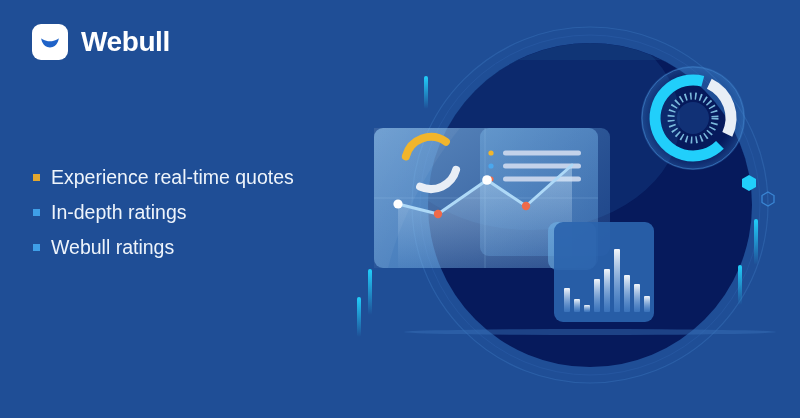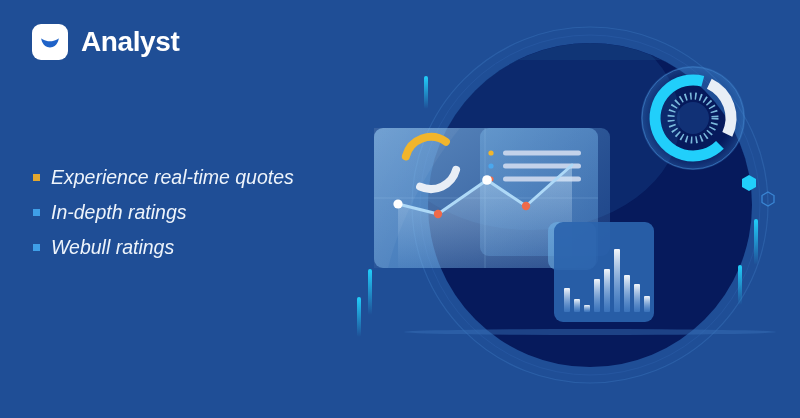--- a/index.html
+++ b/index.html
@@ -59,21 +59,20 @@
     gap: 11px;
   }
   .feature-bullet {
     width: 7px;
     height: 7px;
     flex: 0 0 auto;
   }
   .feature-text {
     color: #eef4fb;
     font-size: 19.5px;
-    font-style: italic;
     line-height: 1;
     white-space: nowrap;
   }
 
   
   .illustration {
     position: absolute;
     left: 340px;
     top: 0;
     width: 460px;
@@ -89,21 +88,21 @@
 <body>
 
 <div class="banner">
 
   <div class="brand">
     <div class="brand-mark">
       <svg width="26" height="26" viewBox="0 0 26 26" aria-hidden="true">
         <path d="M4.2 9.2 C4.2 9.2 5.0 18.4 13.0 18.4 C21.0 18.4 21.8 9.2 21.8 9.2 C21.8 9.2 18.6 12.3 13.0 12.3 C7.4 12.3 4.2 9.2 4.2 9.2 Z" fill="#1f63c8"></path>
       </svg>
     </div>
-    <div class="brand-name">Analyst</div>
+    <div class="brand-name">Webull</div>
   </div>
 
   <ul class="feature-list">
     <li class="feature-item">
       <span class="feature-bullet" style="background:#e2a72f"></span>
       <span class="feature-text">Experience real-time quotes</span>
     </li>
     <li class="feature-item">
       <span class="feature-bullet" style="background:#3f9fe8"></span>
       <span class="feature-text">In-depth ratings</span>

